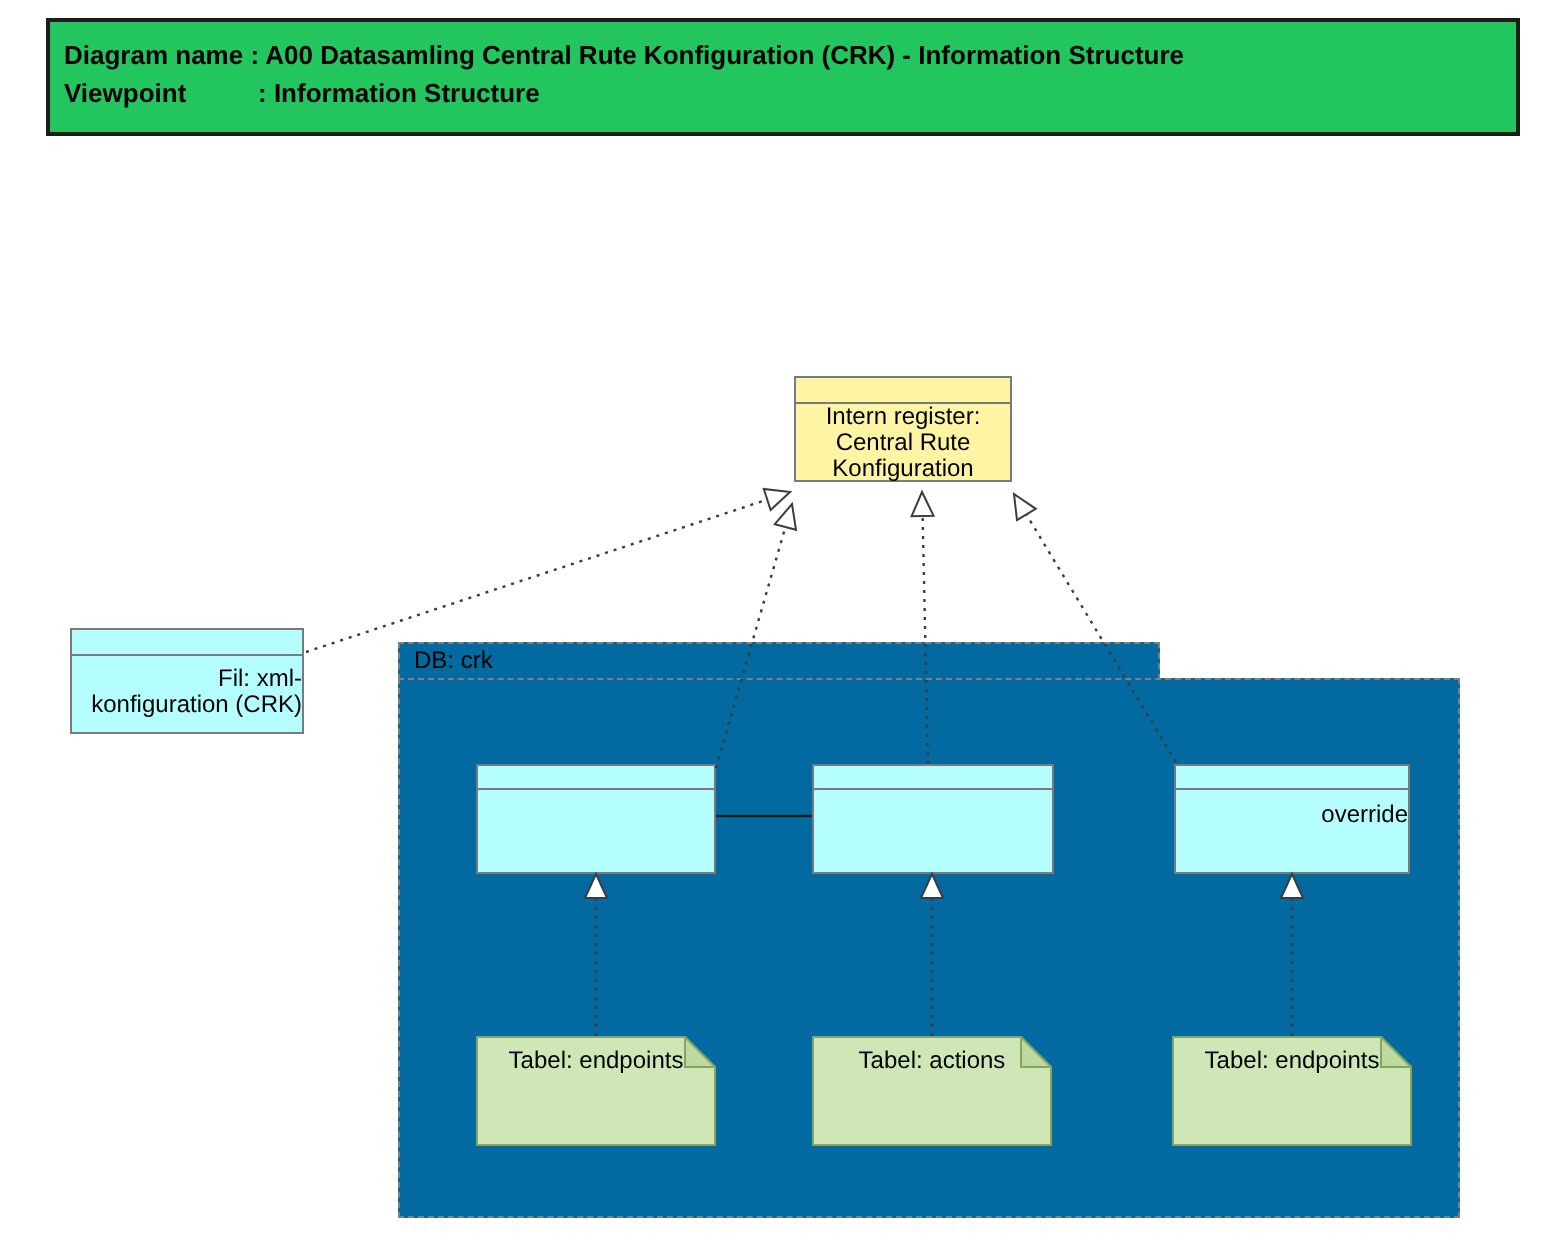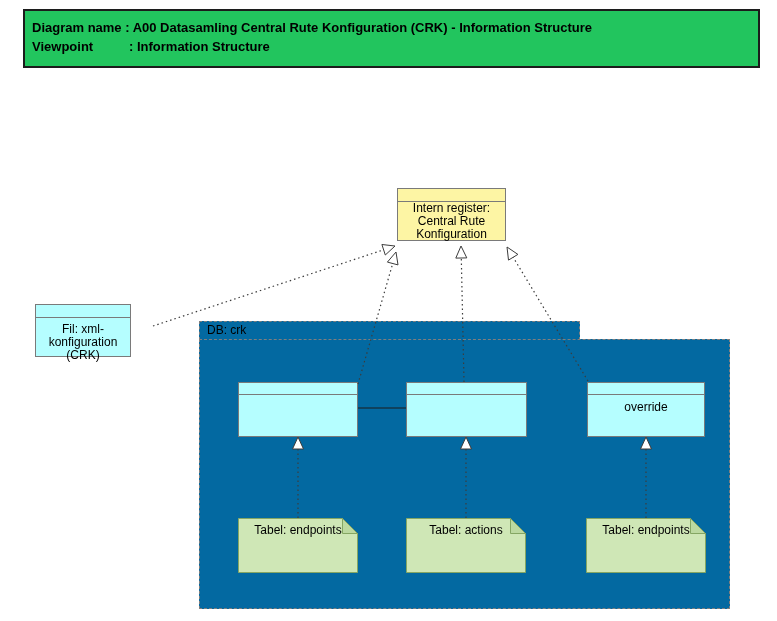--- a/index.html
+++ b/index.html
@@ -24,35 +24,35 @@
   }
   .el .strip{box-sizing:border-box;border-bottom:1px solid #7a7a7a;}
   .el .lbl{white-space:pre-line;line-height:13px;overflow:hidden;}
   .yellow{background:#fdf5a4;}
   .cyan{background:#b5feff;}
   
   #intern{left:397px;top:188px;width:109px;height:53px;}
   #intern .strip{height:13px;}
   #intern .lbl{height:39px;}
   
-  #fil{left:35px;top:304px;width:96px;height:53px;}
+  #fil{left:35px;top:314px;width:117px;height:53px;text-align:right;}
   #fil .strip{height:13px;}
   #fil .lbl{padding-top:5px;}
   
   .grp{
     position:absolute;box-sizing:border-box;background:#0369a1;
     border:1px dashed #7f7f7f;
   }
   #grp-tab{left:199px;top:321px;width:381px;height:19px;
     font-size:12px;line-height:17px;text-align:left;padding-left:7px;}
   #grp-body{left:199px;top:339px;width:531px;height:270px;}
   
   #endpoints{left:238px;top:382px;width:120px;height:55px;}
   #actions{left:406px;top:382px;width:121px;height:55px;}
-  #override{left:587px;top:382px;width:118px;height:55px;}
+  #override{left:587px;top:382px;width:118px;height:55px;text-align:right;}
   .tblbox .strip{height:12px;}
   .tblbox .lbl{padding-top:6px;}
   
   .note{position:absolute;width:120px;height:55px;}
   .note svg{position:absolute;left:0;top:0;}
   .note .lbl{
     position:absolute;left:0;top:5px;width:100%;
     font-size:12px;text-align:center;line-height:14px;
   }
   #note-endpoints{left:238px;top:518px;}

